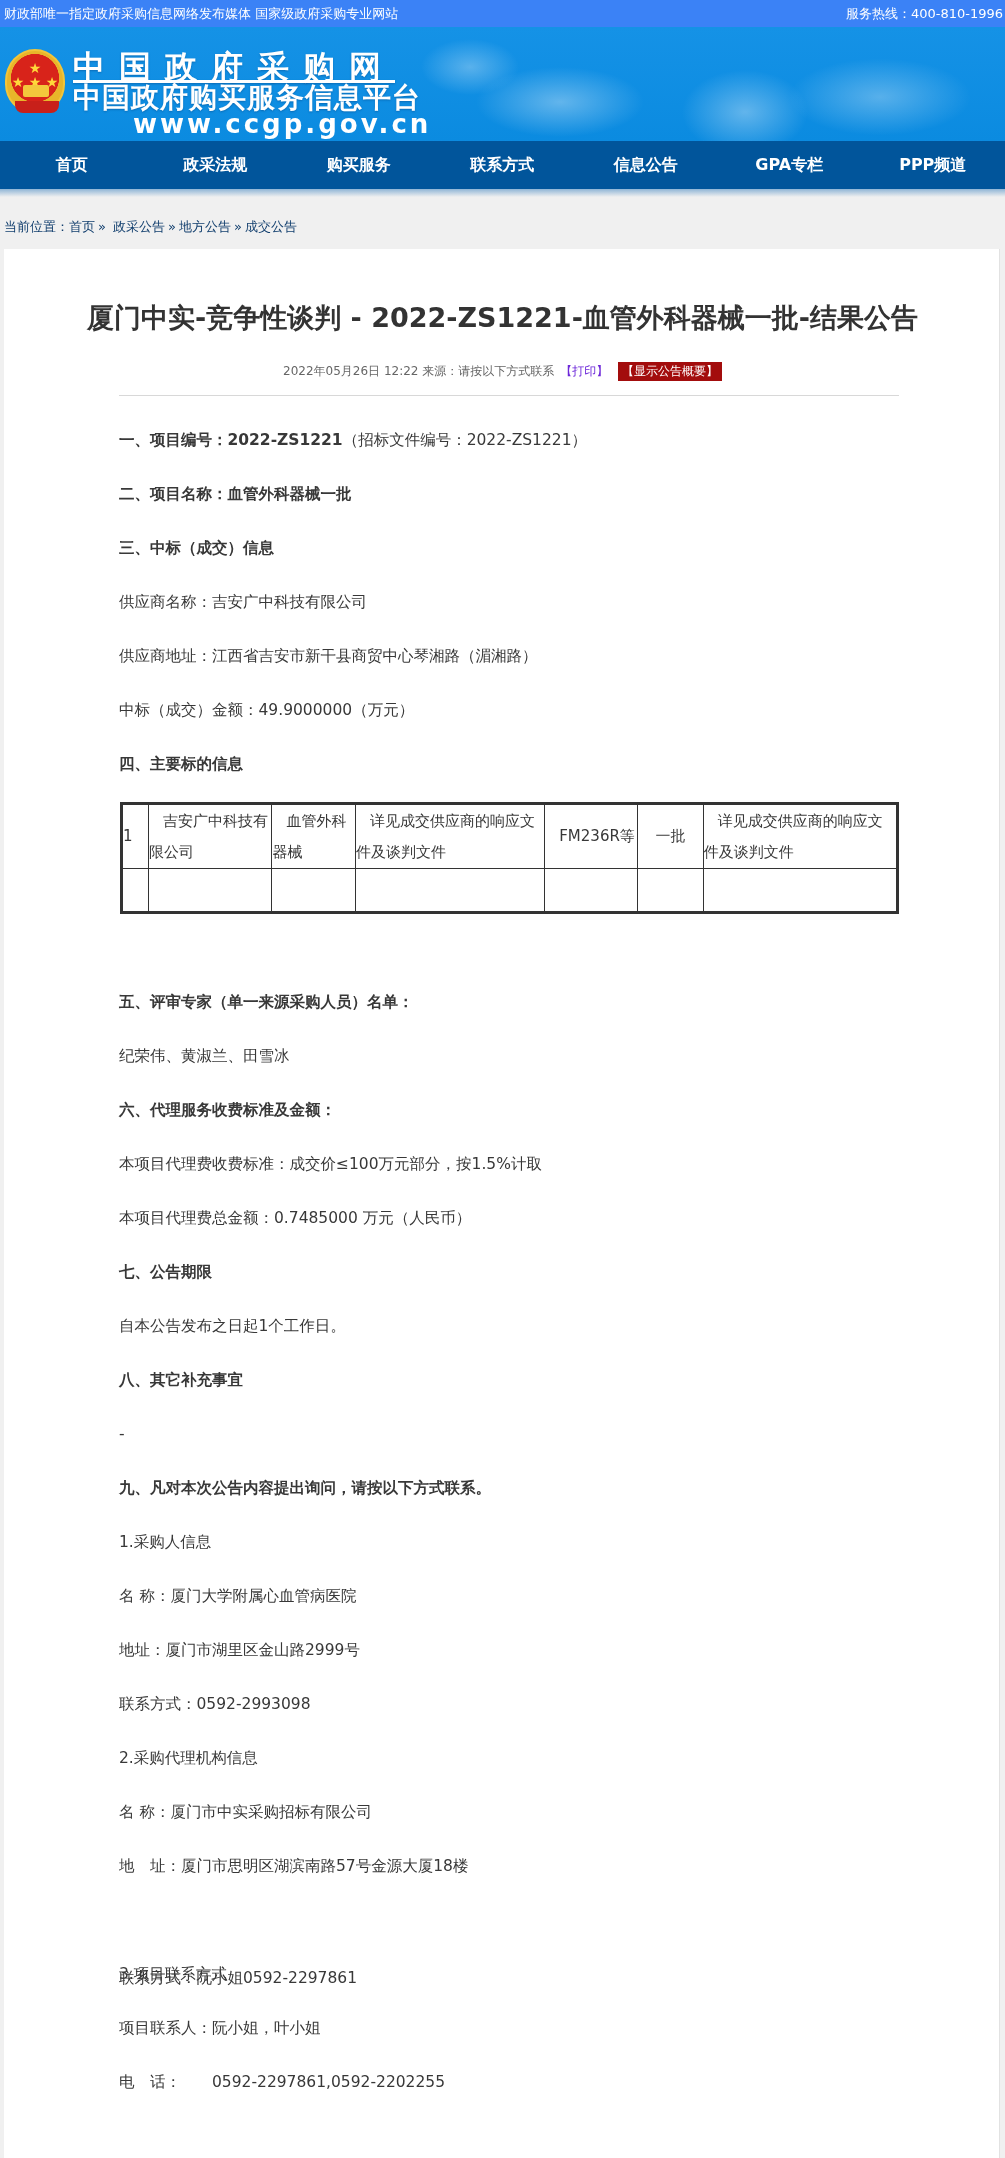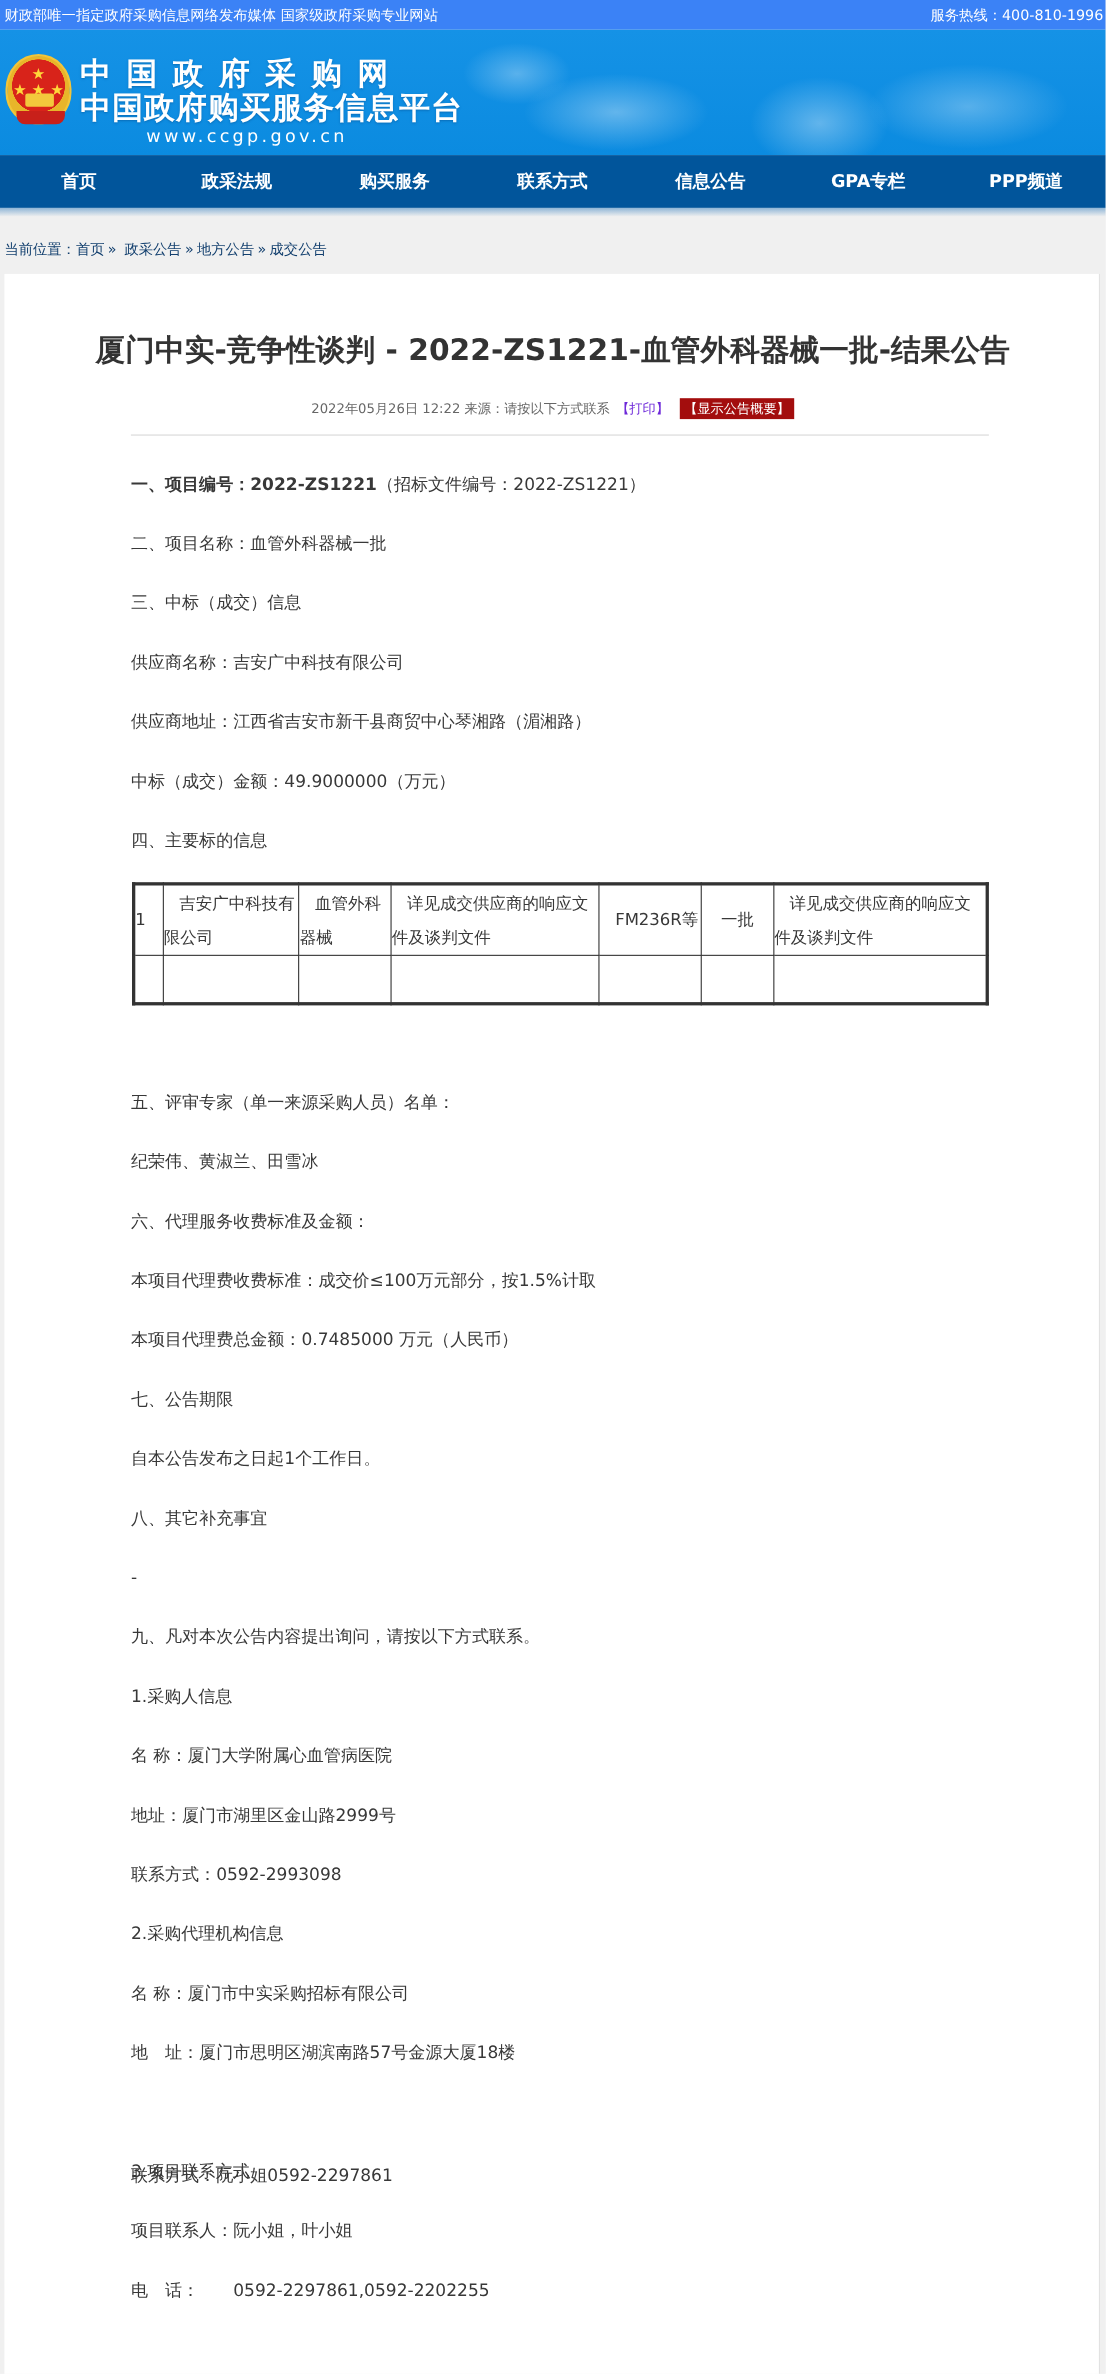--- a/index.html
+++ b/index.html
@@ -18,23 +18,23 @@
       radial-gradient(ellipse 90px 60px at 745px 85px, rgba(255,255,255,0.35), rgba(255,255,255,0) 70%),
       radial-gradient(ellipse 130px 55px at 880px 70px, rgba(255,255,255,0.30), rgba(255,255,255,0) 70%),
       radial-gradient(ellipse 70px 40px at 470px 40px, rgba(255,255,255,0.3), rgba(255,255,255,0) 70%),
       linear-gradient(180deg, #1592e6 0%, #0b8be0 100%);
   }
   .emblem { position: absolute; left: 5px; top: 22px; width: 60px; height: 64px; border-radius: 50% 50% 45% 45%;
     background: radial-gradient(circle at 50% 45%, #d8231a 0 55%, #e8b52a 56% 100%); border: 2px solid #f2c53a; }
   .emblem .stars { position: absolute; left: 0; right: 0; top: 10px; text-align: center; color: #ffd83a; font-size: 14px; line-height: 14px; }
   .emblem .gate { position: absolute; left: 16px; top: 34px; width: 26px; height: 12px; background: #f3c83c; border-radius: 2px; }
   .emblem .ribbon { position: absolute; left: 8px; top: 50px; width: 44px; height: 12px; background: #c8201a; border-radius: 0 0 8px 8px; }
-  .logo-cn { position: absolute; left: 73px; top: 22px; color: #fff; font-weight: bold; font-size: 28px; letter-spacing: 14px; white-space: nowrap; line-height: 36px; text-shadow: 0 1px 2px rgba(0,60,120,0.4); }
+  .logo-cn { position: absolute; left: 73px; top: 22px; color: #fff; font-weight: bold; font-size: 32px; letter-spacing: 14px; white-space: nowrap; line-height: 36px; text-shadow: 0 1px 2px rgba(0,60,120,0.4); text-decoration: underline; }
   .logo-sub { position: absolute; left: 73px; top: 56px; color: #fff; font-weight: bold; font-size: 28px; letter-spacing: 1px; white-space: nowrap; line-height: 30px; text-shadow: 0 1px 2px rgba(0,60,120,0.4); }
-  .logo-url { position: absolute; left: 133px; top: 86px; color: #fff; font-weight: normal; font-size: 16px; letter-spacing: 3px; white-space: nowrap; line-height: 22px; }
+  .logo-url { position: absolute; left: 133px; top: 86px; color: #fff; font-weight: bold; font-size: 26px; letter-spacing: 3px; white-space: nowrap; line-height: 22px; }
 
   
   .nav { position: absolute; left: 0; top: 141px; width: 1005px; height: 48px; background: #01559b; display: flex; }
   .nav::after { content: ""; position: absolute; left: 0; right: 0; bottom: -8px; height: 8px; background: linear-gradient(180deg, #8fb5d6, #f0f0f0); }
   .nav-item { width: 143.5px; text-align: center; color: #fff; font-weight: bold; font-size: 16px; line-height: 48px; white-space: nowrap; cursor: pointer; }
 
   
   .breadcrumb { position: absolute; left: 4px; top: 218px; font-size: 13px; color: #123f6e; white-space: nowrap; }
   .breadcrumb a { color: #123f6e; text-decoration: none; }
   .breadcrumb .sep { color: #123f6e; margin: 0 3px; }
@@ -42,21 +42,21 @@
   
   .panel { position: absolute; left: 4px; top: 249px; width: 996px; height: 1909px; background: #fff; border-right: 1px solid #e2e2e2; }
 
   .title { position: absolute; left: 0; width: 1005px; top: 300px; text-align: center; font-size: 27px; font-weight: bold; color: #333; white-space: nowrap; }
   .meta { position: absolute; left: 0; width: 1005px; top: 362px; text-align: center; font-size: 12px; color: #666; white-space: nowrap; }
   .meta .print { color: #6d28d9; margin-left: 2px; cursor: pointer; }
   .meta .summary { display: inline-block; background: #a30d0d; color: #fff; padding: 1px 4px; margin-left: 6px; cursor: pointer; }
   .divider { position: absolute; left: 119px; top: 395px; width: 780px; height: 1px; background: #d8d8d8; }
 
   .line { position: absolute; left: 119px; font-size: 15.5px; color: #383838; white-space: nowrap; line-height: 20px; }
-  .line.b { font-weight: normal; }
+  .line.b { font-weight: bold; }
   .line .strong { font-weight: bold; }
   .line .normal { font-weight: normal; }
 
   
   .tbl { position: absolute; left: 120px; top: 802px; width: 779px; border-collapse: collapse; border: 3px solid #333; font-size: 15px; color: #383838; }
   .tbl td { border: 1px solid #333; vertical-align: middle; line-height: 31px; padding: 0; text-indent: 14px; }
   .tbl td.noindent { text-indent: 0; }
   .tbl tr.h1 td { height: 65px; }
   .tbl tr.r1 td { height: 65px; }
   .tbl tr.r2 td { height: 44px; }

